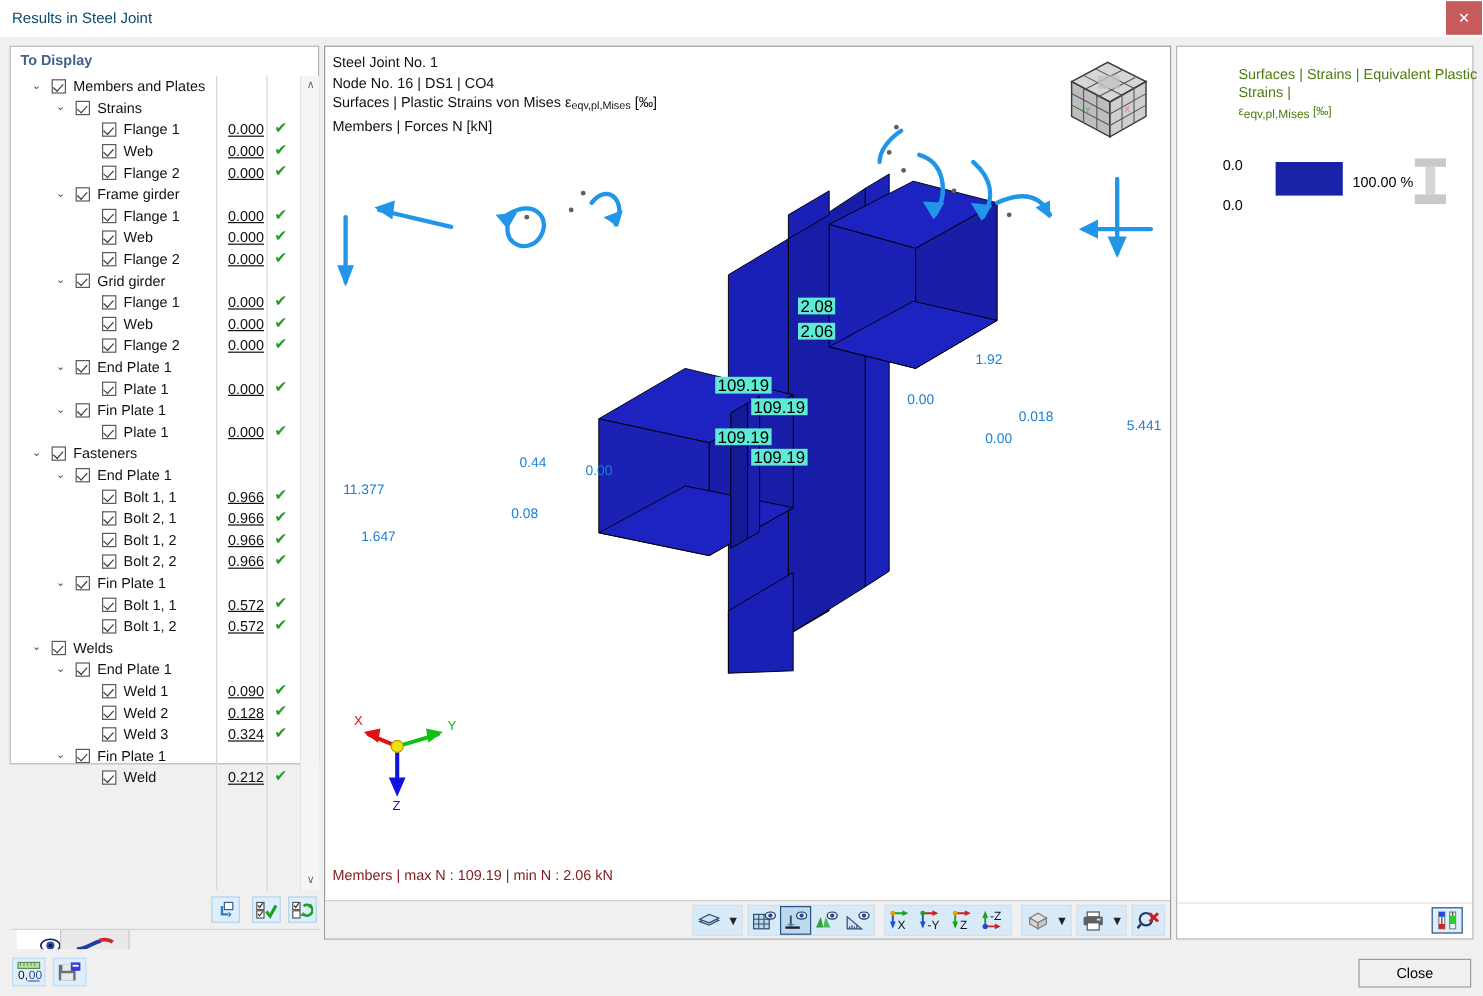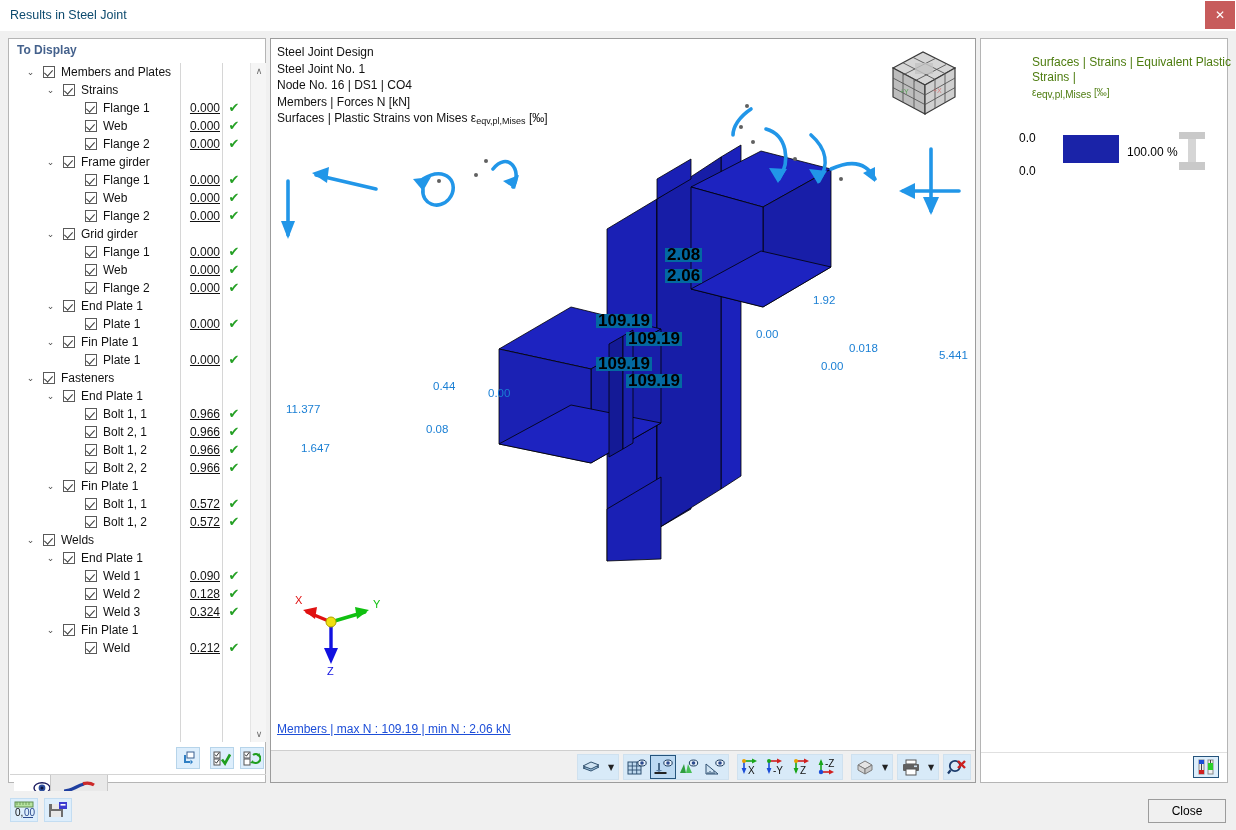--- a/index.html
+++ b/index.html
@@ -36,21 +36,21 @@
   }
 
   
   #body {
     position: absolute; left: 0; top: 31px; width: 1236px; height: 760px;
     background: #f0f0f0;
   }
 
   
   #left-panel {
-    position: absolute; left: 8px; top: 7px; width: 258px; height: 745px;
+    position: absolute; left: 8px; top: 7px; width: 258px; height: 599px;
     background: #fff; border: 1px solid #b5b5b5;
   }
   #left-header {
     position: absolute; left: 8px; top: 4px;
     font-size: 12px; font-weight: bold; color: #44618c;
   }
   #tree-area {
     position: absolute; left: 1px; top: 24px; width: 256px; height: 679px;
     overflow: hidden;
   }
@@ -144,42 +144,41 @@
   #center-panel {
     position: absolute; left: 270px; top: 7px; width: 706px; height: 745px;
     background: #fff; border: 1px solid #9c9c9c;
   }
   #view-header {
     position: absolute; left: 6px; top: 5px; line-height: 16.5px;
     font-size: 12px; color: #111; white-space: nowrap;
   }
   #view-footer {
     position: absolute; left: 6px; bottom: 44px; line-height: 17px;
-    font-size: 12px; color: #1d4ed8; white-space: nowrap; text-decoration: underline;
+    font-size: 12px; color: #7f1d1d; white-space: nowrap;
   }
   sub { font-size: 9px; vertical-align: -2px; }
 
   #navcube {
     position: absolute; right: 8px; top: 5px; width: 86px; height: 78px;
     cursor: pointer;
   }
   #axis-tripod {
     position: absolute; left: 18px; bottom: 106px; width: 100px; height: 80px;
   }
 
   
   #scene {
     position: absolute; left: 0; top: 0; width: 704px; height: 743px;
     pointer-events: none;
   }
   .vlabel {
-    position: absolute; background: #0369a1; color: #000;
-    font-size: 17px; padding: 0 2px; line-height: 14px; white-space: nowrap;
+    position: absolute; background: #5eead4; color: #000;
+    font-size: 14px; padding: 0 2px; line-height: 14px; white-space: nowrap;
     border: none;
-    font-weight: bold;
   }
   .flabel {
     position: absolute; color: #1a7fd4; font-size: 11.5px; white-space: nowrap;
   }
 
   
   #view-toolbar {
     position: absolute; left: 0; bottom: 0; width: 704px; height: 32px;
     background: #f0f0f0; border-top: 1px solid #cfcfcf;
   }
@@ -236,21 +235,21 @@
     background: #f0f0f0;
   }
   #foot-btn1, #foot-btn2 {
     position: absolute; top: 7px; width: 28px; height: 24px;
     background: #ddeefc; border: 1px solid #c3ddf2; cursor: pointer;
     display: flex; align-items: center; justify-content: center;
   }
   #foot-btn1 { left: 10px; }
   #foot-btn2 { left: 44px; }
   #close-button {
-    position: absolute; right: 10px; top: 8px; width: 78px; height: 24px;
+    position: absolute; right: 10px; top: 8px; width: 94px; height: 24px;
     background: #f0f0f0; border: 1px solid #9c9c9c;
     font-size: 12px; font-family: "Liberation Sans", sans-serif;
     cursor: pointer; color: #000;
   }
 </style>
 </head>
 <body>
 
 <div id="app">
 
@@ -505,25 +504,24 @@
             <path d="M2 11 C10 11 14 6 22 4" fill="none" stroke="#1f3fa0" stroke-width="3.2"></path>
             <path d="M21 3.6 C25 2.6 29 3 32 5" fill="none" stroke="#cc2a2a" stroke-width="3.2"></path>
           </svg>
         </div>
       </div>
     </div>
 
     <div id="center-panel">
 
       <div id="view-header">
-        <div>Steel Joint Design</div>
         <div>Steel Joint No. 1</div>
         <div>Node No. 16 | DS1 | CO4</div>
+        <div><span>Surfaces | Plastic Strains von Mises ε</span><sub>eqv,pl,Mises</sub><span> [‰]</span></div>
         <div>Members | Forces N [kN]</div>
-        <div><span>Surfaces | Plastic Strains von Mises ε</span><sub>eqv,pl,Mises</sub><span> [‰]</span></div>
       </div>
 
       <div id="navcube">
         <svg width="86" height="78" viewBox="0 0 86 78">
           <g stroke="#3a3a3a" stroke-width="1.2">
             <polygon points="12,24 42,8 74,24 44,41" fill="#d6d6d6"></polygon>
             <polygon points="12,24 44,41 44,70 12,53" fill="#bdbdbd"></polygon>
             <polygon points="44,41 74,24 74,53 44,70" fill="#cfcfcf"></polygon>
           </g>
           <g stroke="#555" stroke-width="0.9" fill="none">

